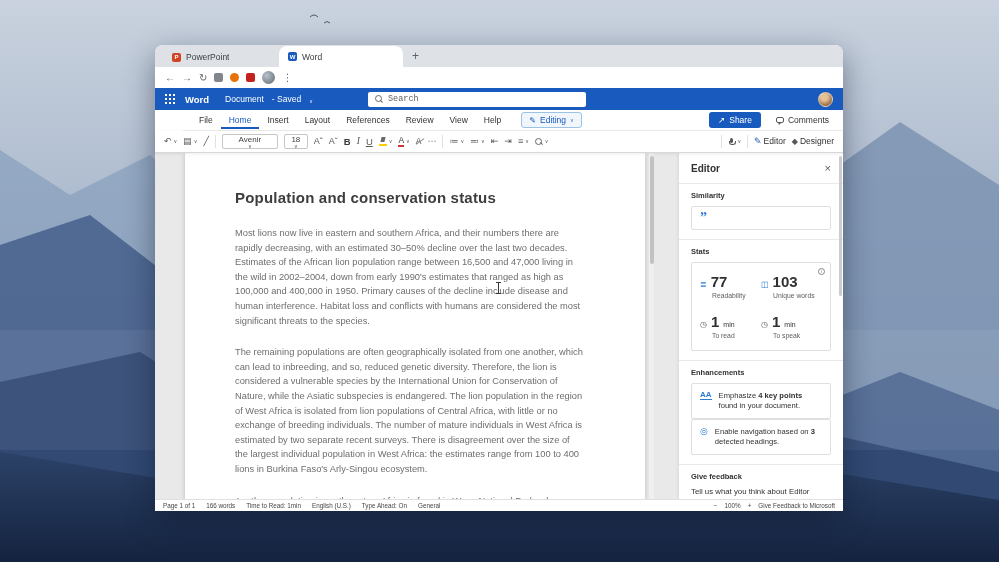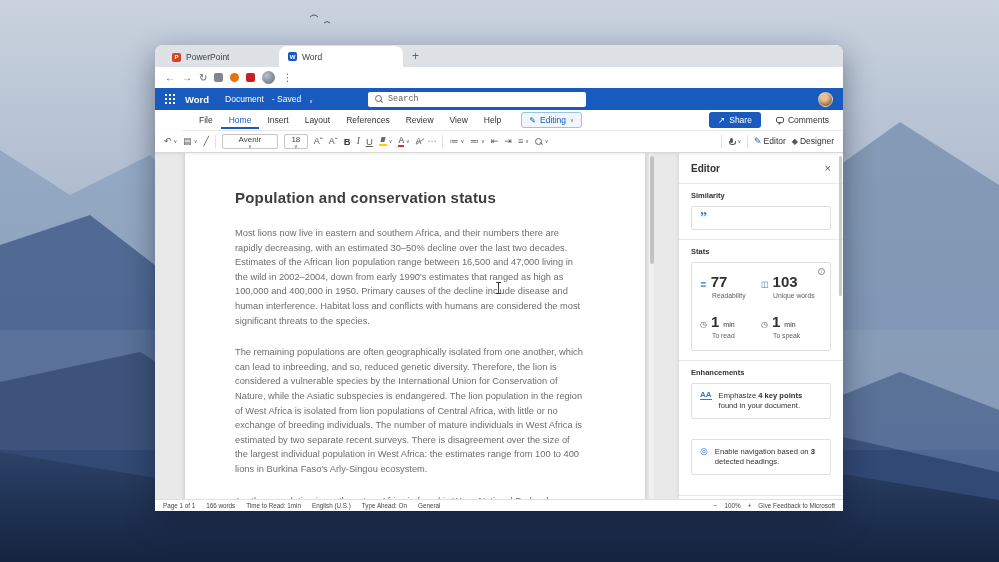--- a/index.html
+++ b/index.html
@@ -127,21 +127,21 @@
   .info-i { position:absolute; top:5px; right:5px; width:7px; height:7px; border:1px solid #8a8886; border-radius:50%;
             font-size:5px; color:#8a8886; display:flex; align-items:center; justify-content:center; font-style:italic; }
   .stat { display:flex; flex-direction:column; gap:2px; }
   .stat-top { display:flex; align-items:baseline; gap:4px; }
   .stat-icon { font-size:8px; color:#2b7cd3; }
   .stat-icon.clock { color:#605e5c; }
   .stat-value { font-size:15px; font-weight:bold; color:#323130; }
   .stat-unit { font-size:7px; color:#323130; }
   .stat-label { font-size:6.8px; color:#605e5c; margin-left:12px; }
   .enh-card { border:1px solid #e1dfdd; border-radius:2px; padding:7px 8px; display:flex; gap:7px;
-              align-items:flex-start; margin-bottom:20px; }
+              align-items:flex-start; margin-bottom:0; }
   .aa-icon { color:#2b7cd3; font-size:8px; font-weight:bold; border-bottom:1px solid #2b7cd3; line-height:1.1; flex:none; }
   .nav-icon { color:#2b7cd3; font-size:9px; line-height:1; flex:none; }
   .enh-text { font-size:7.6px; line-height:10px; color:#323130; }
   .fb-text { font-size:7.8px; color:#323130; }
   .panel-scroll { position:absolute; right:1px; top:3px; width:3px; height:140px; background:#cccccc; border-radius:2px; }
 
   
   .statusbar { position:absolute; left:0; right:0; bottom:0; height:12px; background:#fff; border-top:1px solid #e0e0e0;
                display:flex; align-items:center; font-size:6.3px; color:#444; padding:0 8px; gap:11px; white-space:nowrap; }
   .sb-right { margin-left:auto; display:flex; align-items:center; gap:7px; }

